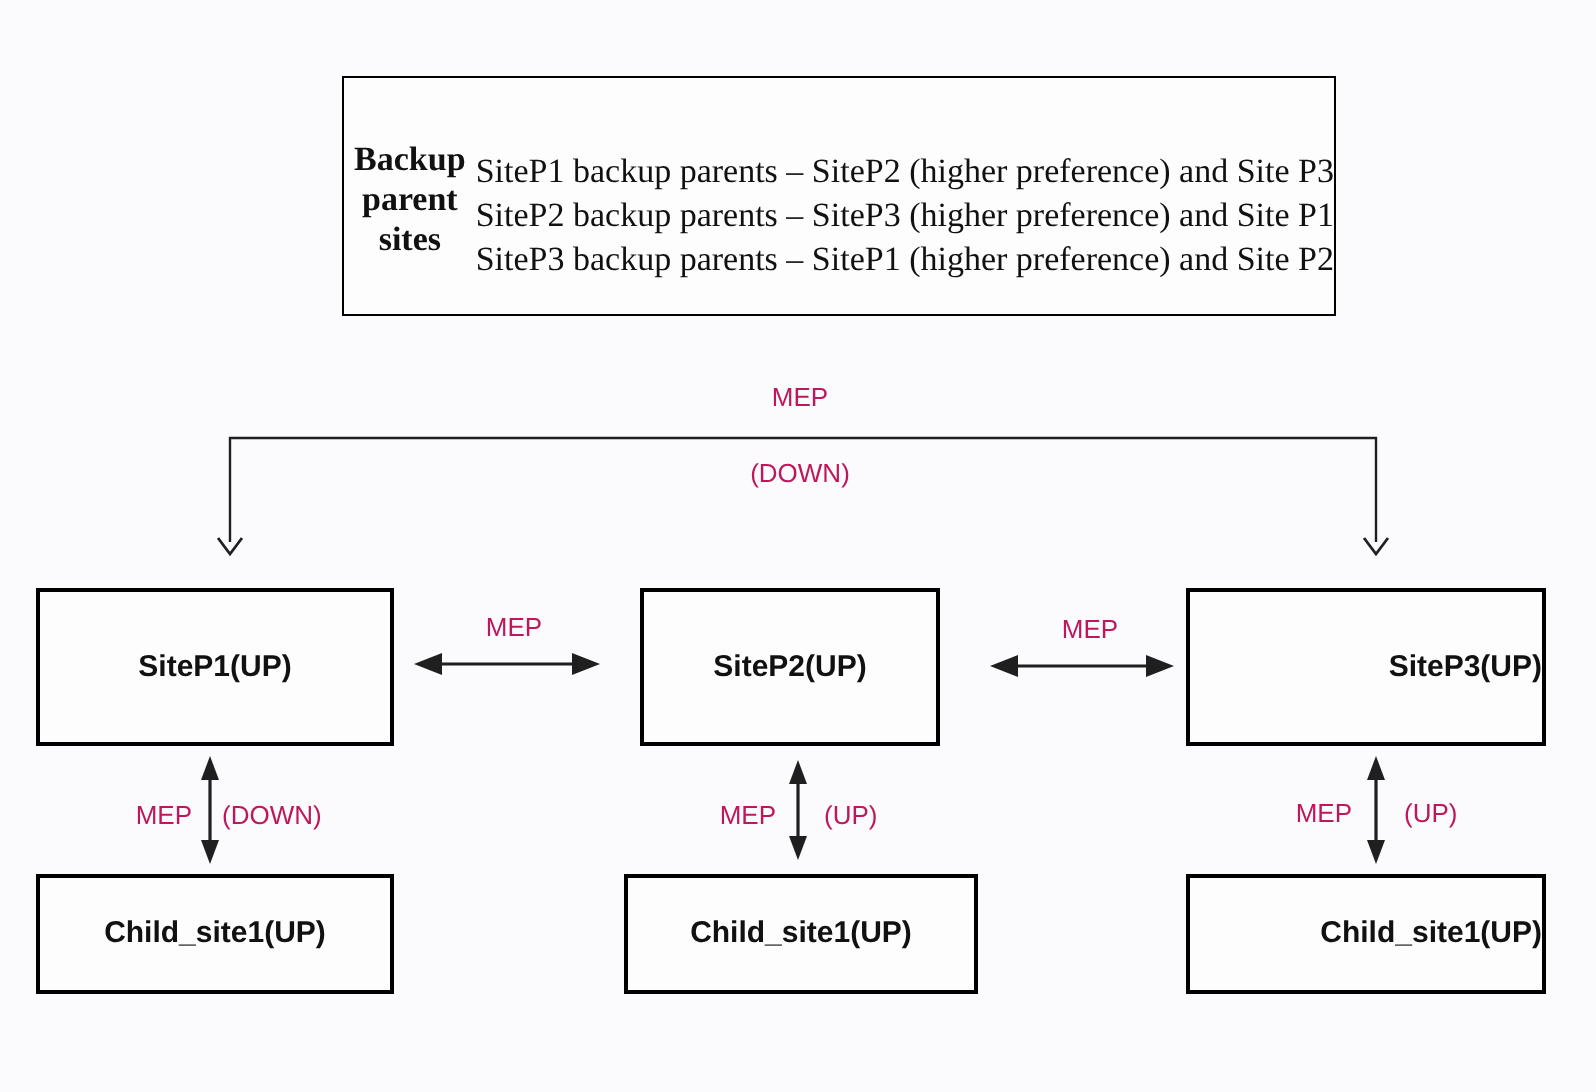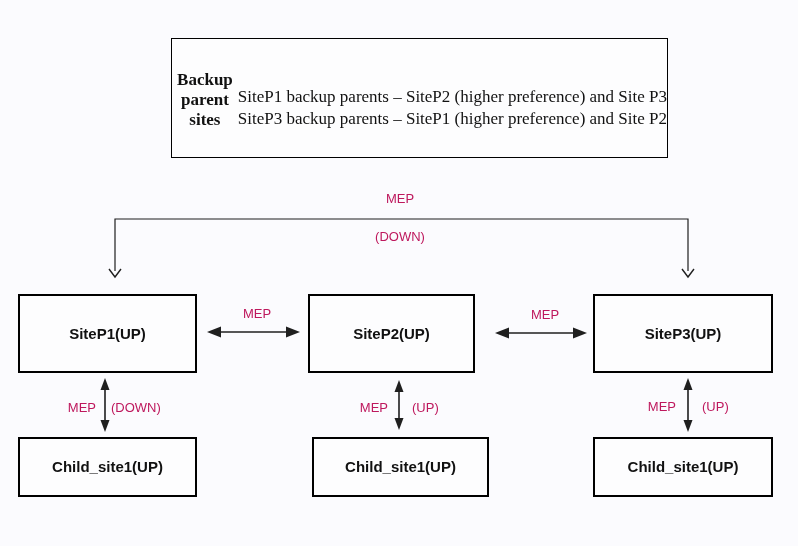--- a/index.html
+++ b/index.html
@@ -56,23 +56,23 @@
   }
   .node-box {
     border: 2px solid #000;
     font-size: 15px;
     font-weight: bold;
     line-height: 22px;
   }
   .site-row { top: 294px; height: 79px; }
   .child-row { top: 437px; height: 60px; }
   #site1, #child1 { left: 18px;  width: 179px; }
-  #site2 { left: 308px; width: 167px; }
+  #site2 { left: 320px; width: 150px; }
   #child2 { left: 312px; width: 177px; }
-  #site3, #child3 { left: 593px; width: 180px; }
+  #site3, #child3 { left: 593px; width: 180px; justify-content: flex-end; }
   .lbl {
     position: absolute;
     font-size: 13px;
     line-height: 16px;
     color: #be185d;
     white-space: nowrap;
   }
   .t-center { text-align: center; }
   .t-right  { text-align: right; }
 </style>
@@ -117,20 +117,21 @@
       <line x1="688" y1="388" x2="688" y2="422" stroke="#1f1f1f" stroke-width="1.6"></line>
       <polygon points="688,378 683.5,390 692.5,390" fill="#1f1f1f"></polygon>
       <polygon points="688,432 683.5,420 692.5,420" fill="#1f1f1f"></polygon>
     </g>
   </svg>
 
   <div class="box legend-box">
     <div class="legend-title">Backup parent sites</div>
     <div class="legend-lines">
       <div>SiteP1 backup parents – SiteP2 (higher preference) and Site P3</div>
+      <div>SiteP2 backup parents – SiteP3 (higher preference) and Site P1</div>
       <div>SiteP3 backup parents – SiteP1 (higher preference) and Site P2</div>
     </div>
   </div>
 
   <div class="lbl t-center" style="left:372px; top:191px; width:56px;">MEP</div>
   <div class="lbl t-center" style="left:358px; top:229px; width:84px;">(DOWN)</div>
 
   <div class="lbl t-center" style="left:229px; top:306px; width:56px;">MEP</div>
   <div class="lbl t-center" style="left:517px; top:307px; width:56px;">MEP</div>
 

